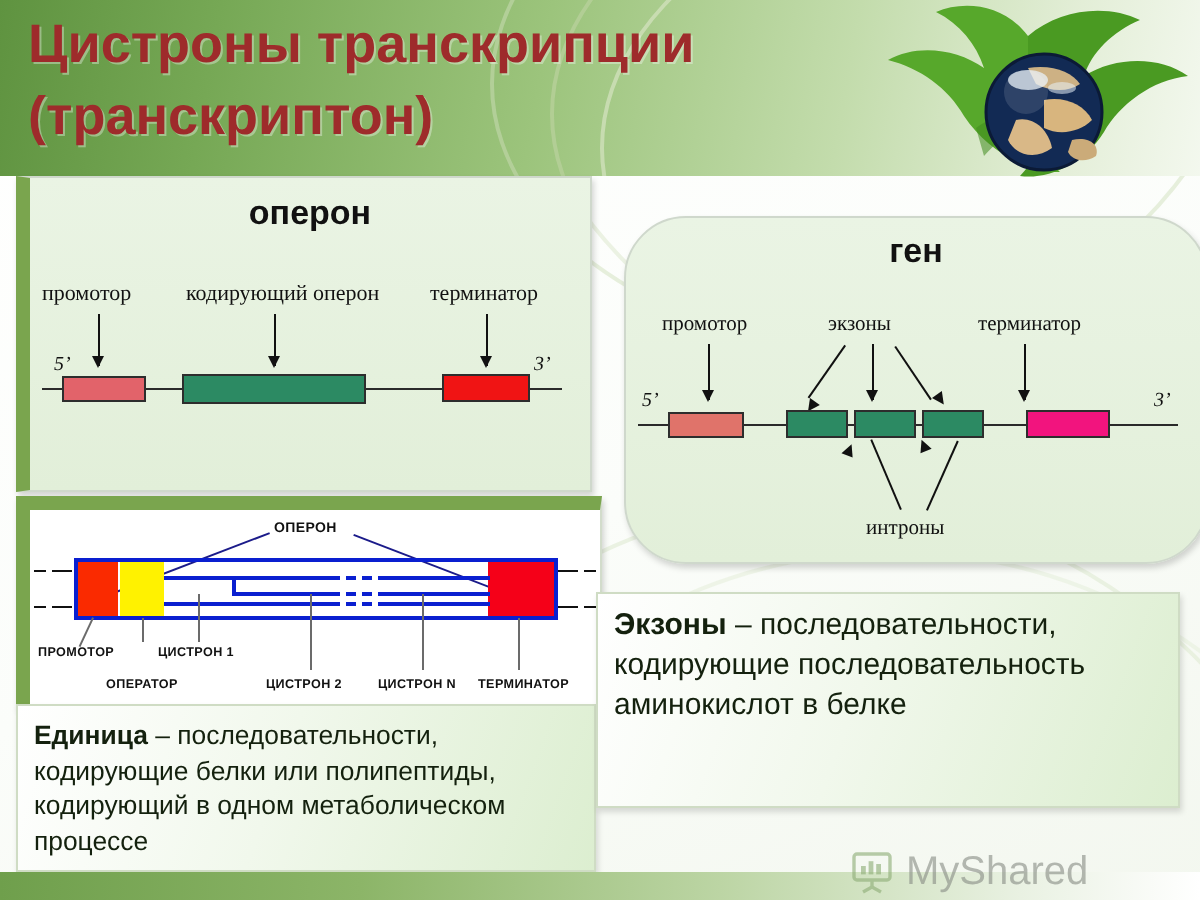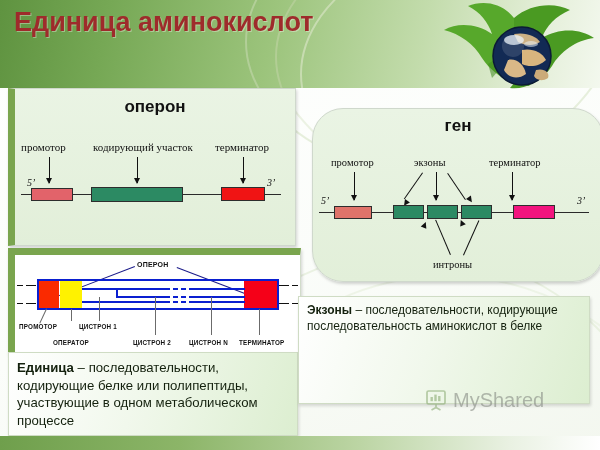--- a/index.html
+++ b/index.html
@@ -51,21 +51,21 @@
     border-right:1px solid #d2dccb;border-bottom:1px solid #d2dccb;}
 
   
   .textblock{position:absolute;
     background:linear-gradient(110deg,#ffffff 0%,#f1f8ec 45%,#dceed0 100%);
     border:1px solid #cfdcc4;box-shadow:1px 2px 3px rgba(0,0,0,.14);
     color:#14210e;font-size:13.2px;line-height:1.33;padding:6px 7px 5px 8px;
     box-sizing:border-box;}
   .textblock b{font-weight:bold;}
   #cistron-text{left:8px;top:352px;width:290px;height:84px;}
-  #exon-text{left:298px;top:296px;width:292px;height:108px;font-size:12px;}
+  #exon-text{left:298px;top:296px;width:292px;height:108px;font-size:15px;}
 
   
   #bottombar{position:absolute;left:0;bottom:0;width:600px;height:14px;
     background:linear-gradient(90deg,#6f9f4c 0%,#8cb568 30%,#bcd5a4 60%,#e9f1e2 85%,#ffffff 100%);}
 
   
   .dlabel{position:absolute;font-family:"Liberation Serif","DejaVu Serif",serif;
     color:#111;white-space:nowrap;}
   .axis{position:absolute;background:#2a2a2a;height:1px;}
   .box{position:absolute;border:1px solid #2d2d2d;box-sizing:border-box;}
@@ -78,21 +78,21 @@
     font-style:italic;font-size:10px;color:#111;}
 
   
   .bl{position:absolute;background:#0a1fd0;}
   .cl{position:absolute;background:#111;height:1px;}
   .clab{position:absolute;font-size:6.3px;font-weight:bold;color:#111;
     letter-spacing:.2px;white-space:nowrap;}
   .lead{position:absolute;background:#6b6b6b;width:1px;}
 
   
-  #watermark{position:absolute;left:424px;top:388px;display:flex;align-items:center;
+  #watermark{position:absolute;left:424px;top:424px;display:flex;align-items:center;
     gap:5px;opacity:.62;z-index:6;}
   #watermark .wm-text{font-size:20px;color:#8a8f87;font-family:"Liberation Sans",sans-serif;}
 </style>
 </head>
 <body>
 
 <div id="slide">
 
   <div class="swoosh">
     <div class="sw" style="left:210px;top:-250px;border-color:#dfead2;"></div>
@@ -100,21 +100,22 @@
     <div class="sw" style="left:150px;top:250px;border-color:#e4edda;width:520px;height:520px;"></div>
     <div class="sw" style="left:185px;top:275px;border-color:#eaf1e2;width:520px;height:520px;"></div>
   </div>
 
   <div id="titlebar">
     <div class="tsw" style="left:245px;top:-110px;border-color:#b9d2a0;"></div>
     <div class="tsw" style="left:275px;top:-95px;border-color:#c6da b0;"></div>
     <div class="tsw" style="left:300px;top:-78px;border-color:#cfe0ba;"></div>
   </div>
   <div id="title">
-    <div>Единица аминокислот</div>
+    <div>Цистроны транскрипции</div>
+    <div>(транскриптон)</div>
   </div>
 
   <div id="leafwrap">
     <svg width="184" height="112" viewBox="0 0 184 112">
       <path d="M96 24 C84 8 64 6 50 12 C62 18 70 28 74 40 C60 30 40 28 26 36 C42 40 56 50 64 64 C76 82 96 92 112 92 C96 78 90 58 96 40 Z" fill="#57a82b"></path>
       <path d="M96 24 C112 10 136 8 152 16 C138 22 128 32 124 44 C140 34 162 34 176 44 C158 46 142 58 134 72 C124 88 106 96 92 94 C106 80 108 56 96 40 Z" fill="#4a9a22"></path>
       <path d="M70 70 C84 60 104 56 120 60 C104 62 86 70 74 84 Z" fill="#3f8a1d" opacity=".55"></path>
       <g>
         <circle cx="104" cy="62" r="29" fill="#122a54"></circle>
         <circle cx="104" cy="62" r="29" fill="none" stroke="#0b1a36" stroke-width="1.5"></circle>
@@ -126,21 +127,21 @@
         <ellipse cx="113" cy="50" rx="7" ry="3" fill="#e8f1f8" opacity=".55"></ellipse>
         <circle cx="95" cy="52" r="11" fill="#ffffff" opacity=".12"></circle>
       </g>
     </svg>
   </div>
 
   <div class="panel" id="operon-panel">
     <div class="panel-title">оперон</div>
 
     <div class="dlabel" style="left:6px;top:52px;font-size:11px;">промотор</div>
-    <div class="dlabel" style="left:78px;top:52px;font-size:11px;">кодирующий участок</div>
+    <div class="dlabel" style="left:78px;top:52px;font-size:11px;">кодирующий оперон</div>
     <div class="dlabel" style="left:200px;top:52px;font-size:11px;">терминатор</div>
 
     <div class="arrow" style="left:34px;top:68px;height:26px;"></div>
     <div class="arrow" style="left:122px;top:68px;height:26px;"></div>
     <div class="arrow" style="left:228px;top:68px;height:26px;"></div>
 
     <div class="axis" style="left:6px;top:105px;width:260px;"></div>
     <div class="prime" style="left:12px;top:88px;">5’</div>
     <div class="prime" style="left:252px;top:88px;">3’</div>
 
@@ -232,21 +233,21 @@
 
     <div class="clab" style="left:4px;top:68px;">ПРОМОТОР</div>
     <div class="clab" style="left:38px;top:84px;">ОПЕРАТОР</div>
     <div class="clab" style="left:64px;top:68px;">ЦИСТРОН 1</div>
     <div class="clab" style="left:118px;top:84px;">ЦИСТРОН 2</div>
     <div class="clab" style="left:174px;top:84px;">ЦИСТРОН N</div>
     <div class="clab" style="left:224px;top:84px;">ТЕРМИНАТОР</div>
   </div>
 
   <div class="textblock" id="cistron-text">
-    <b>Единица</b><span> – </span><span>последовательности, кодирующие белке или полипептиды, участвующие в одном метаболическом процессе</span>
+    <b>Единица</b><span> – </span><span>последовательности, кодирующие белки или полипептиды, кодирующий в одном метаболическом процессе</span>
   </div>
 
   <div class="textblock" id="exon-text">
     <div><b>Экзоны</b><span> – </span><span>последовательности, кодирующие последовательность аминокислот в белке</span></div>
   </div>
 
   <div id="watermark">
     <svg width="24" height="24" viewBox="0 0 24 24">
       <rect x="3" y="3" width="18" height="13" rx="1.5" fill="none" stroke="#8fae78" stroke-width="1.7"></rect>
       <rect x="6.5" y="9" width="2.4" height="4.2" fill="#8fae78"></rect>

